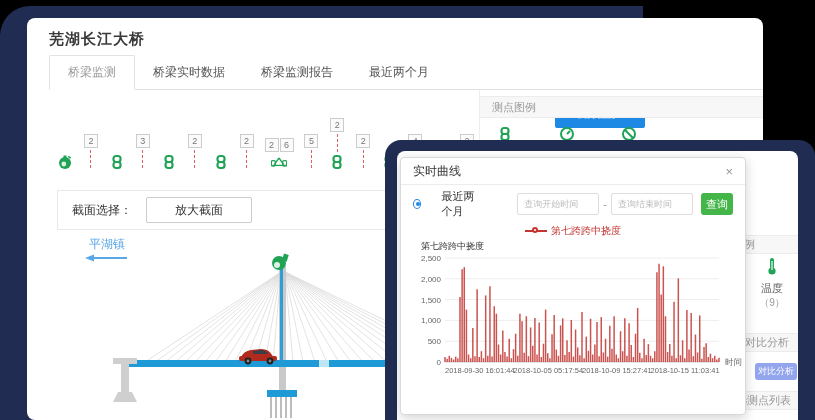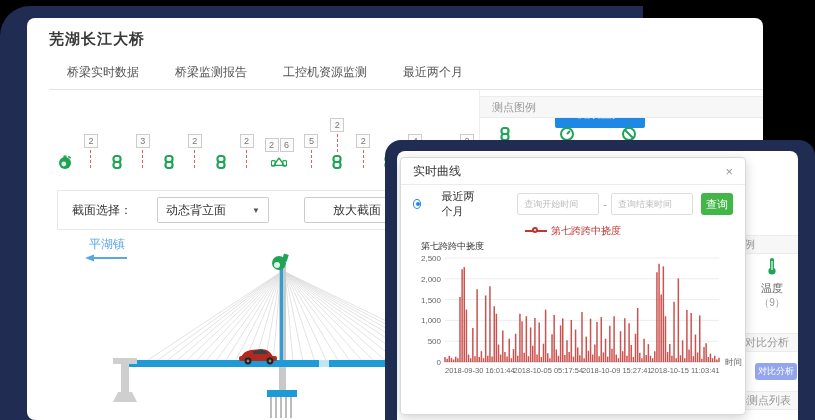--- a/index.html
+++ b/index.html
@@ -20,21 +20,21 @@
 
   
   .timeline { position:absolute; left:30px; top:82px; width:444px; height:70px; display:flex; justify-content:space-between; align-items:flex-end; }
   .tl-item { display:flex; flex-direction:column; align-items:center; justify-content:flex-end; min-width:16px; }
   .tl-badges { display:flex; gap:1px; margin-bottom:2px; }
   .tl-badge { min-width:14px; height:14px; border:1px solid #ccc; background:#fbfbfb; color:#777; font-size:9px; line-height:12px; text-align:center; padding:0 2px; }
   .tl-dash { width:0; height:18px; border-left:1px dashed #e06060; margin-bottom:2px; }
   .tl-icon { width:16px; height:16px; display:flex; align-items:center; justify-content:center; }
 
   
-  .section-bar { position:absolute; left:30px; top:172px; width:442px; height:40px; border:1px solid #e8e8e8; display:flex; align-items:center; gap:25px; padding:0 14px; background:#fff; }
+  .section-bar { position:absolute; left:30px; top:172px; width:442px; height:40px; border:1px solid #e8e8e8; display:flex; align-items:center; gap:4px; padding:0 14px; background:#fff; }
   .sb-label { font-size:12px; color:#333; }
   .sb-select { width:112px; height:26px; border:1px solid #ccc; border-radius:2px; font-size:12px; color:#333; display:flex; align-items:center; justify-content:space-between; padding:0 8px; cursor:pointer; background:#fff; }
   .sb-caret { font-size:8px; color:#555; }
   .sb-btn { height:26px; border:1px solid #ccc; border-radius:2px; font-size:12px; color:#333; display:flex; align-items:center; padding:0 28px; cursor:pointer; background:#fff; margin-left:10px; }
 
   
   .rp-divider { position:absolute; left:452px; top:72px; bottom:0; width:1px; background:#eee; }
   .rp-header { position:absolute; left:453px; top:78px; right:0; height:22px; background:#f7f7f7; border-top:1px solid #ececec; border-bottom:1px solid #ececec; font-size:11px; color:#999; line-height:20px; padding-left:12px; }
   .rp-icons { position:absolute; left:470px; top:108px; display:flex; gap:44px; }
 
@@ -83,23 +83,23 @@
 </head>
 <body>
 
 <div class="stage">
   <div class="bg-navy"></div>
   <div class="black-corner"></div>
 
   <div class="main-window">
     <div class="mw-title">芜湖长江大桥</div>
     <div class="mw-tabs">
+        <div class="mw-tab active">桥梁监测</div>
         <div class="mw-tab">桥梁实时数据</div>
         <div class="mw-tab">桥梁监测报告</div>
-        <div class="mw-tab">工控机资源监测</div>
         <div class="mw-tab">最近两个月</div>
       </div>
     <div class="video-btn">视频监控</div>
 
     <div class="timeline">
         <div class="tl-item">
           <div class="tl-icon">
             <svg width="16" height="16" viewBox="0 0 16 16">
               <circle cx="8" cy="9" r="6" fill="#21a356"></circle>
               <rect x="6.5" y="1.5" width="3" height="3" fill="#21a356"></rect>
@@ -228,24 +228,20 @@
             <svg width="16" height="16" viewBox="0 0 16 16">
               <circle cx="8" cy="8" r="6" fill="none" stroke="#21a356" stroke-width="2"></circle>
               <line x1="3.8" y1="3.8" x2="12.2" y2="12.2" stroke="#21a356" stroke-width="2"></line>
             </svg>
           </div>
         </div>
       </div>
 
     <div class="section-bar">
       <span class="sb-label">截面选择：</span>
-      <div class="sb-select">
-        <span>动态背立面</span>
-        <span class="sb-caret">▼</span>
-      </div>
       <div class="sb-btn">放大截面</div>
     </div>
 
     <div class="dir-label">平湖镇</div>
     <svg class="dir-arrow" viewBox="0 0 44 8">
       <line x1="6" y1="4" x2="42" y2="4" stroke="#58a7e8" stroke-width="2"></line>
       <polygon points="0,4 9,0.5 9,7.5" fill="#58a7e8"></polygon>
     </svg>
     <svg class="bridge-svg" viewBox="0 0 460 206">
 

